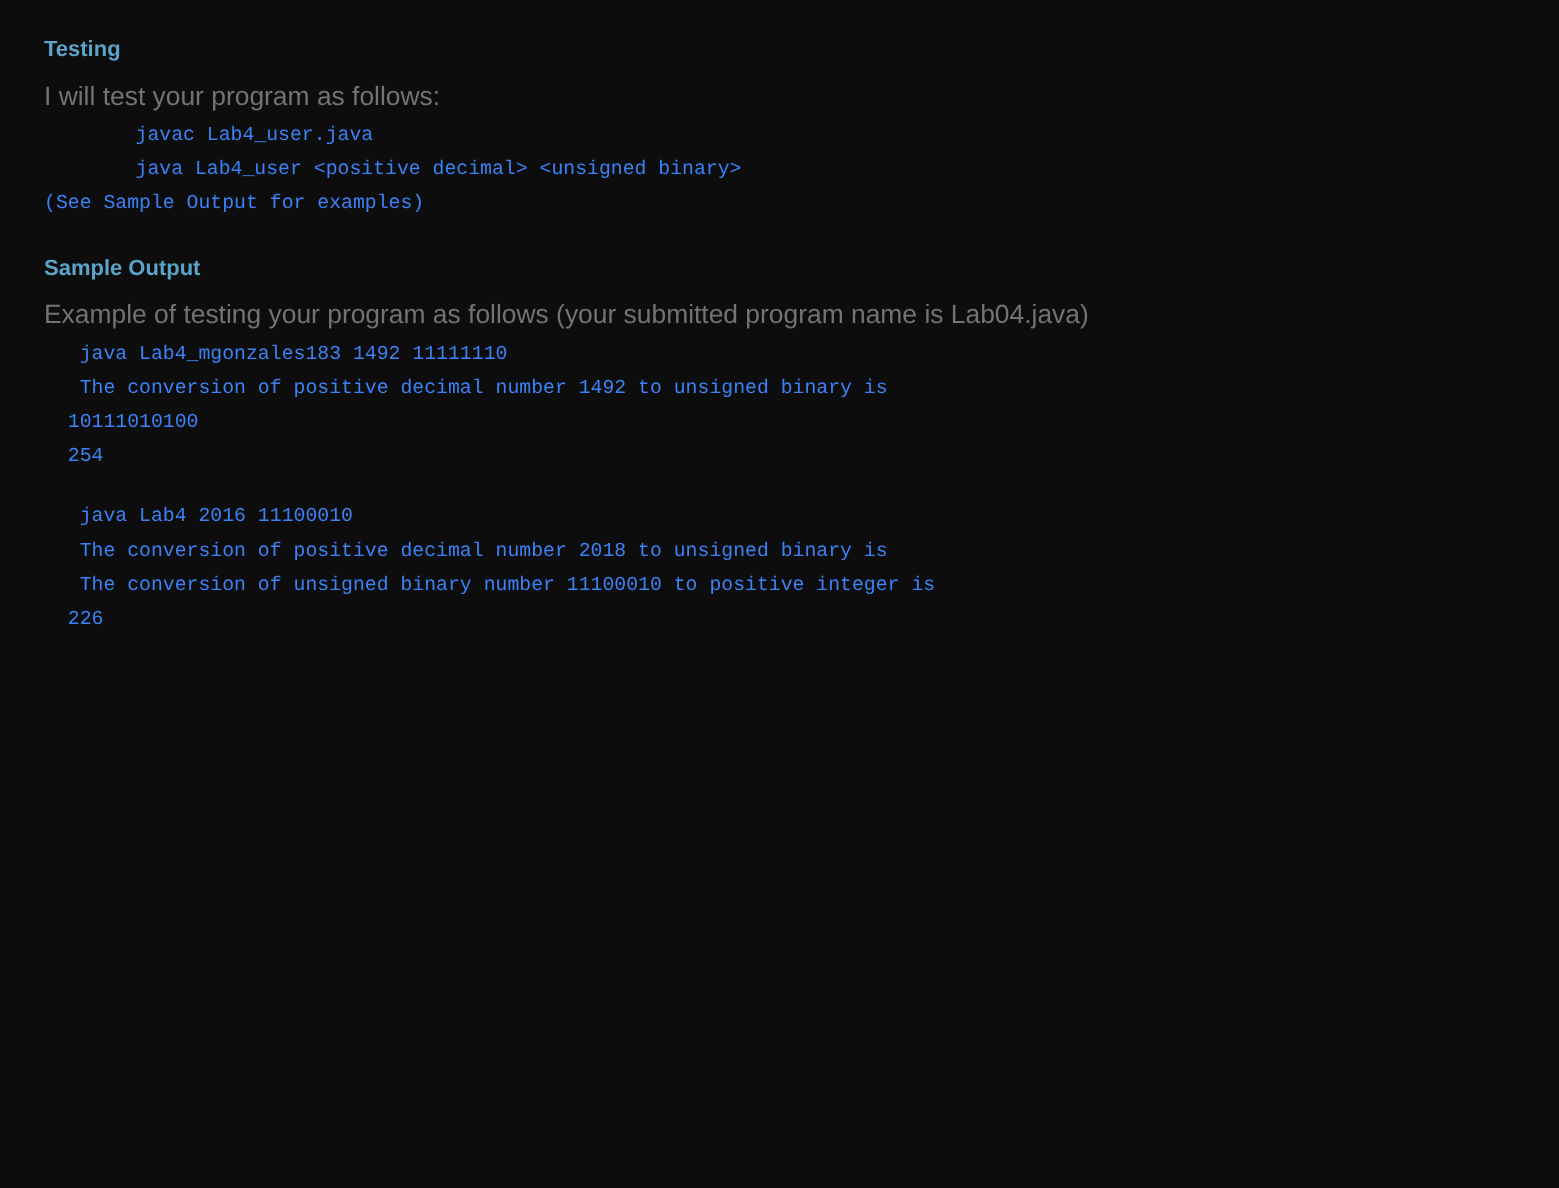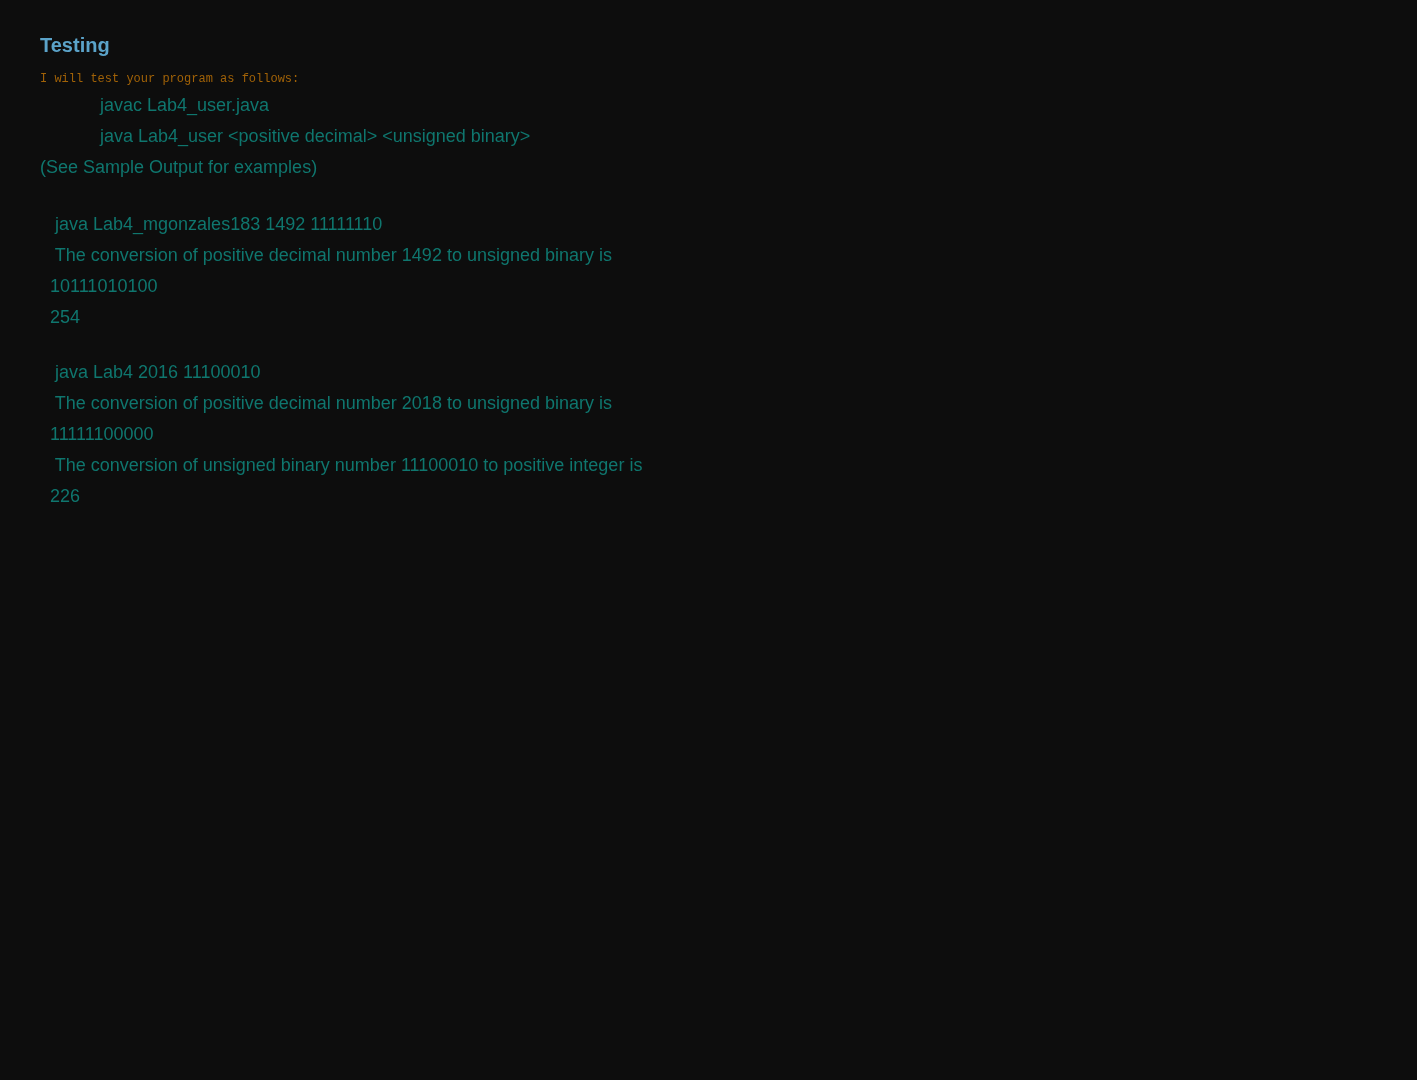--- a/index.html
+++ b/index.html
@@ -21,30 +21,30 @@
 
     .section-heading {
       color: #5ba3c9;
       font-size: 20px;
       font-weight: bold;
       margin-bottom: 10px;
       font-family: 'Segoe UI', Arial, sans-serif;
     }
 
     .prose-text {
-      color: #a16207;
-      font-size: 12px;
+      color: #737373;
+      font-size: 24px;
       margin-bottom: 4px;
-      font-family: Liberation Mono, monospace;
+      font-family: Liberation Sans, sans-serif;
     }
 
     .code-block {
-      font-family: Liberation Sans, sans-serif;
+      font-family: Liberation Mono, monospace;
       font-size: 18px;
-      color: #0f766e;
+      color: #3b82f6;
       margin: 4px 0;
       white-space: pre;
     }
 
     .section {
       margin-bottom: 30px;
     }
 
     .indent-1 {
       margin-left: 40px;
@@ -55,26 +55,27 @@
 
 <div class="section">
   <h2 class="section-heading">Testing</h2>
   <p class="prose-text">I will test your program as follows:</p>
   <div class="code-block indent-1">    javac Lab4_user.java</div>
   <div class="code-block indent-1">    java Lab4_user &lt;positive decimal&gt; &lt;unsigned binary&gt;</div>
   <div class="code-block">(See Sample Output for examples)</div>
 </div>
 
 <div class="section">
+  <h2 class="section-heading">Sample Output</h2>
+  <p class="prose-text">Example of testing your program as follows (your submitted program name is Lab04.java)</p>
 
   <div class="code-block">   java Lab4_mgonzales183 1492 11111110</div>
   <div class="code-block">   The conversion of positive decimal number 1492 to unsigned binary is</div>
   <div class="code-block">  10111010100</div>
   <div class="code-block">  254</div>
 
   <div style="height: 20px;"></div>
 
   <div class="code-block">   java Lab4 2016 11100010</div>
   <div class="code-block">   The conversion of positive decimal number 2018 to unsigned binary is</div>
-  <div class="code-block">  11111100000</div>
   <div class="code-block">   The conversion of unsigned binary number 11100010 to positive integer is</div>
   <div class="code-block">  226</div>
 </div>
 
 </body></html>

